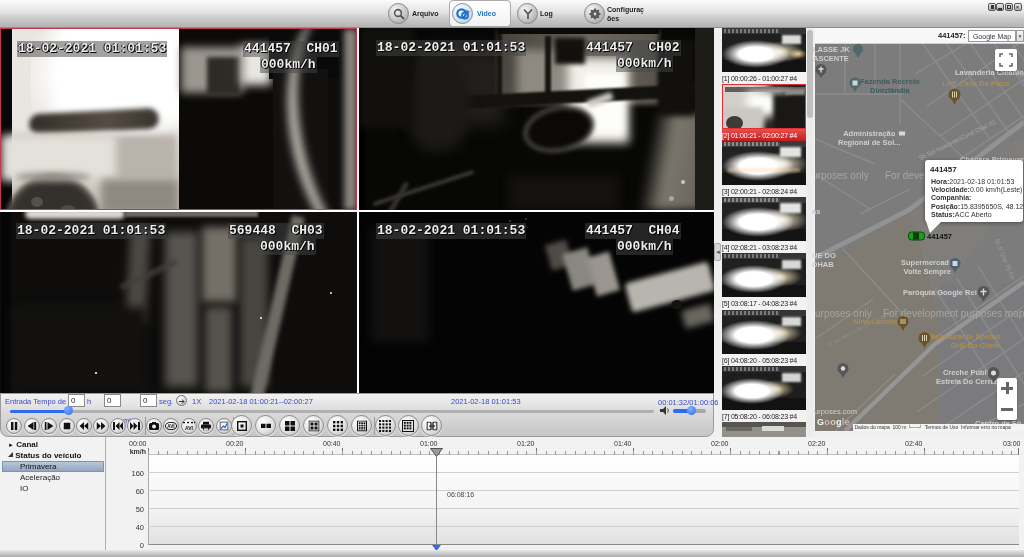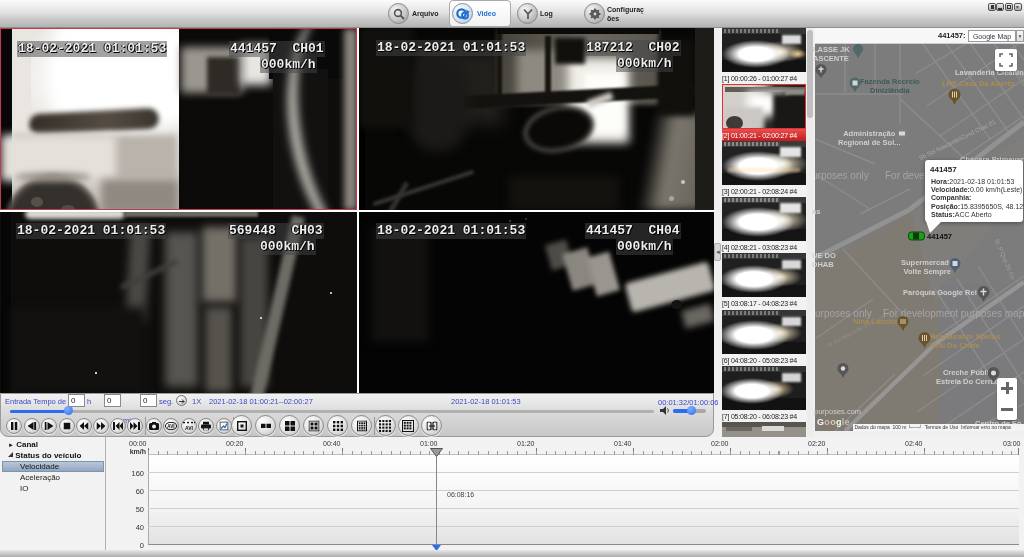--- a/index.html
+++ b/index.html
@@ -93,21 +93,21 @@
   <div class="abs" style="left:100px;top:150px;width:78px;height:35px;background:#8f8982;filter:blur(4px)"></div>
   <div class="abs" style="left:178px;top:0;width:95px;height:181px;background:#0b0a09"></div>
   <div class="abs" style="left:180px;top:18px;width:62px;height:46px;background:#9b968f;filter:blur(4px)"></div>
   <div class="abs" style="left:206px;top:28px;width:34px;height:38px;background:#2e2b26;filter:blur(2px)"></div>
   <div class="abs" style="left:240px;top:16px;width:30px;height:40px;background:#e8e6e1;filter:blur(5px)"></div>
   <div class="abs" style="left:268px;top:0px;width:75px;height:50px;background:#0a0909"></div>
   <div class="abs" style="left:272px;top:40px;width:55px;height:141px;background:#121110"></div>
   <div class="abs" style="left:290px;top:-30px;width:150px;height:270px;border-radius:50%;border-left:11px solid #b8b4ad;transform:rotate(-12deg);filter:blur(4px)"></div>
   <div class="abs" style="left:343px;top:0px;width:13px;height:181px;background:#8a857f;filter:blur(3px)"></div>
   <div class="osd" style="left:16px;top:12px">18-02-2021 01:01:53</div>
-  <div class="osd" style="left:228px;top:12px">441457  CH01</div>
+  <div class="osd" style="left:242px;top:12px">441457  CH01</div>
   <div class="osd" style="left:259px;top:28px">000km/h</div>
 </div>
 
 <div class="cam" style="left:359px;top:28px;width:355px;height:182px;background:#070706">
   <div class="abs" style="left:55px;top:22px;width:90px;height:75px;background:#221f1c;filter:blur(8px)"></div>
   <div class="abs" style="left:138px;top:2px;width:162px;height:75px;background:linear-gradient(100deg,#45423a,#6b675f 55%,#57534b);filter:blur(2px)"></div>
   <div class="abs" style="left:158px;top:22px;width:52px;height:48px;background:#8e8a82;filter:blur(4px)"></div>
   <div class="abs" style="left:208px;top:30px;width:62px;height:85px;background:#f0eee7;filter:blur(5px)"></div>
   <div class="abs" style="left:225px;top:45px;width:40px;height:60px;background:#fdfdfa;filter:blur(3px)"></div>
   <div class="abs" style="left:138px;top:4px;width:5px;height:70px;background:#16140f;filter:blur(1px)"></div>
@@ -122,21 +122,21 @@
   <div class="abs" style="left:310px;top:168px;width:5px;height:5px;border-radius:50%;background:#a8a69e"></div>
   <div class="abs" style="left:300px;top:12px;width:36px;height:75px;background:#11100d;filter:blur(3px)"></div>
   <div class="abs" style="left:336px;top:0px;width:19px;height:182px;background:#1d1c18"></div>
   <div class="abs" style="left:150px;top:148px;width:110px;height:34px;background:#14120e;filter:blur(5px)"></div>
   <div class="abs" style="left:12px;top:158px;width:105px;height:4px;background:#3a3733;filter:blur(1.5px);transform:rotate(-18deg)"></div>
   <div class="abs" style="left:28px;top:150px;width:5px;height:70px;background:#353230;filter:blur(1.5px);transform:rotate(30deg)"></div>
   <div class="abs" style="left:48px;top:28px;width:62px;height:95px;background:#1c1a18;border-radius:40%;filter:blur(6px)"></div>
   <div class="abs" style="left:0px;top:0px;width:6px;height:182px;background:#000"></div>
   <div class="abs" style="left:0px;top:0px;width:55px;height:100px;background:#11100d;filter:blur(3px)"></div>
   <div class="osd" style="left:17px;top:12px">18-02-2021 01:01:53</div>
-  <div class="osd" style="left:226px;top:12px">187212  CH02</div>
+  <div class="osd" style="left:226px;top:12px">441457  CH02</div>
   <div class="osd" style="left:257px;top:28px">000km/h</div>
 </div>
 
 <div class="cam" style="left:0;top:212px;width:357px;height:181px;background:#0e0d0c">
   <div class="abs" style="left:1px;top:0;width:10px;height:181px;background:#060606"></div>
   <div class="abs" style="left:25px;top:-3px;width:100px;height:10px;background:#dcdad5;filter:blur(2px);border-radius:5px"></div>
   <div class="abs" style="left:125px;top:-2px;width:133px;height:7px;background:#6a6863;filter:blur(1px)"></div>
   <div class="abs" style="left:128px;top:15px;width:20px;height:95px;background:#4c4944;filter:blur(4px);transform:rotate(3deg)"></div>
   <div class="abs" style="left:165px;top:20px;width:33px;height:155px;background:#575550;filter:blur(5px)"></div>
   <div class="abs" style="left:202px;top:15px;width:35px;height:75px;background:#746f67;filter:blur(4px)"></div>
@@ -309,31 +309,31 @@
 
  <div class="abs" style="left:-3px;top:126px;font:10px 'Liberation Sans';color:#a5a5a5;white-space:nowrap">urposes only</div>
  <div class="abs" style="left:70px;top:126px;font:10px 'Liberation Sans';color:#a5a5a5;white-space:nowrap">For develo</div>
  <div class="abs" style="left:0px;top:264px;font:10px 'Liberation Sans';color:#a5a5a5;white-space:nowrap">urposes only</div>
  <div class="abs" style="left:68px;top:264px;font:10px 'Liberation Sans';color:#a5a5a5;white-space:nowrap">For development purposes mapa</div>
 </div>
 
 <div class="ml" style="left:813px;top:46px;text-align:left">LASSE JK<br>ASCENTE</div>
 <div class="ml" style="left:860px;top:78px;color:#3e5a5e">Fazenda Recreio<br>Dinizlândia</div>
 <div class="ml" style="left:955px;top:69px">Lavanderia Cleaning</div>
-<div class="mlt" style="left:942px;top:80px">LHE Casa Da Aberto</div>
+<div class="mlt" style="left:942px;top:80px">LHE Casa Da Pizza</div>
 <div class="ml" style="left:838px;top:130px">Administração<br>Regional de Sol...</div>
 <div class="ml" style="left:960px;top:156px">Chácara Primavera</div>
 <div class="ml" style="left:812px;top:208px;text-align:left">as</div>
 <div class="ml" style="left:903px;top:289px">Paróquia Google Rei</div>
 <div class="mlt" style="left:853px;top:318px">Nina Lanches</div>
-<div class="mlt" style="left:930px;top:333px;text-align:left">Restaurante Spetus<br>Grill Do Chefe</div>
+<div class="mlt" style="left:930px;top:333px;text-align:right">Restaurante Spetus<br>Grill Do Chefe</div>
 <div class="ml" style="left:936px;top:369px">Creche Pública<br>Estrela Do Cerrado</div>
 <div class="ml" style="left:812px;top:252px;text-align:left">UE DO<br>DHAB</div>
 <div class="ml" style="left:901px;top:259px">Supermercado<br>Volte Sempre</div>
-<div class="ml" style="left:814px;top:408px;text-align:left;font-weight:normal">purposes.com</div>
+<div class="ml" style="left:814px;top:408px;text-align:left;font-weight:normal">urposes.com</div>
 <div class="ml" style="left:1005px;top:398px">Ce</div>
 <div class="ml" style="left:975px;top:420px">Centro de Fo</div>
 
 <svg class="abs" style="left:849px;top:77px" width="12" height="15">
       <circle cx="6" cy="6" r="5.5" fill="#4e686b"></circle>
       <rect x="3.5" y="3.5" width="5" height="5" fill="#cfd8d8"></rect>
       <polygon points="3,10 9,10 6,15" fill="#4e686b"></polygon>
     </svg>
 <svg class="abs" style="left:852px;top:44px" width="12" height="14">
       <circle cx="6" cy="5" r="5" fill="#4e686b"></circle>
@@ -642,21 +642,21 @@
 </div>
 </div>
 
 <div id="chart">
 <div class="abs" style="left:0;top:437px;width:1024px;height:120px;background:#f2f2f2"></div>
 
 <div class="abs" style="left:0;top:437px;width:106px;height:113px;background:#f2f2f2;border-right:1px solid #b0b0b0"></div>
 <div class="abs" style="left:8px;top:440px;font:bold 8px 'Liberation Sans';color:#111"><span style="font-size:6px">►</span> Canal</div>
 <div class="abs" style="left:8px;top:451px;font:bold 8px 'Liberation Sans';color:#111"><span style="display:inline-block;width:0;height:0;border-left:5px solid transparent;border-bottom:5px solid #333;vertical-align:1px"></span> Status do veículo</div>
 <div class="abs" style="left:2px;top:461px;width:102px;height:11px;background:linear-gradient(#b9c6d9,#93a7c2);border:1px solid #7d93b0"></div>
-<div class="abs" style="left:20px;top:462px;font:8px 'Liberation Sans';color:#111">Velocidade</div>
+<div class="abs" style="left:20px;top:462px;font:8px 'Liberation Sans';color:#111">Primavera</div>
 <div class="abs" style="left:20px;top:473px;font:8px 'Liberation Sans';color:#222">Aceleração</div>
 <div class="abs" style="left:20px;top:484px;font:8px 'Liberation Sans';color:#222">IO</div>
 
 <div class="abs" style="left:148px;top:454px;width:871px;height:91px;background:linear-gradient(#ffffff,#f4f4f4 60%,#e2e2e2);border-bottom:1px solid #8a8a8a;border-left:1px solid #aaa"></div>
 <svg class="abs" style="left:148px;top:454px" width="871" height="91">
 <g stroke="#cfcfcf" stroke-width="1">
         <line x1="0" y1="18.5" x2="871" y2="18.5"></line>
         <line x1="0" y1="36.5" x2="871" y2="36.5"></line>
         <line x1="0" y1="54.5" x2="871" y2="54.5"></line>
         <line x1="0" y1="72.5" x2="871" y2="72.5"></line>

